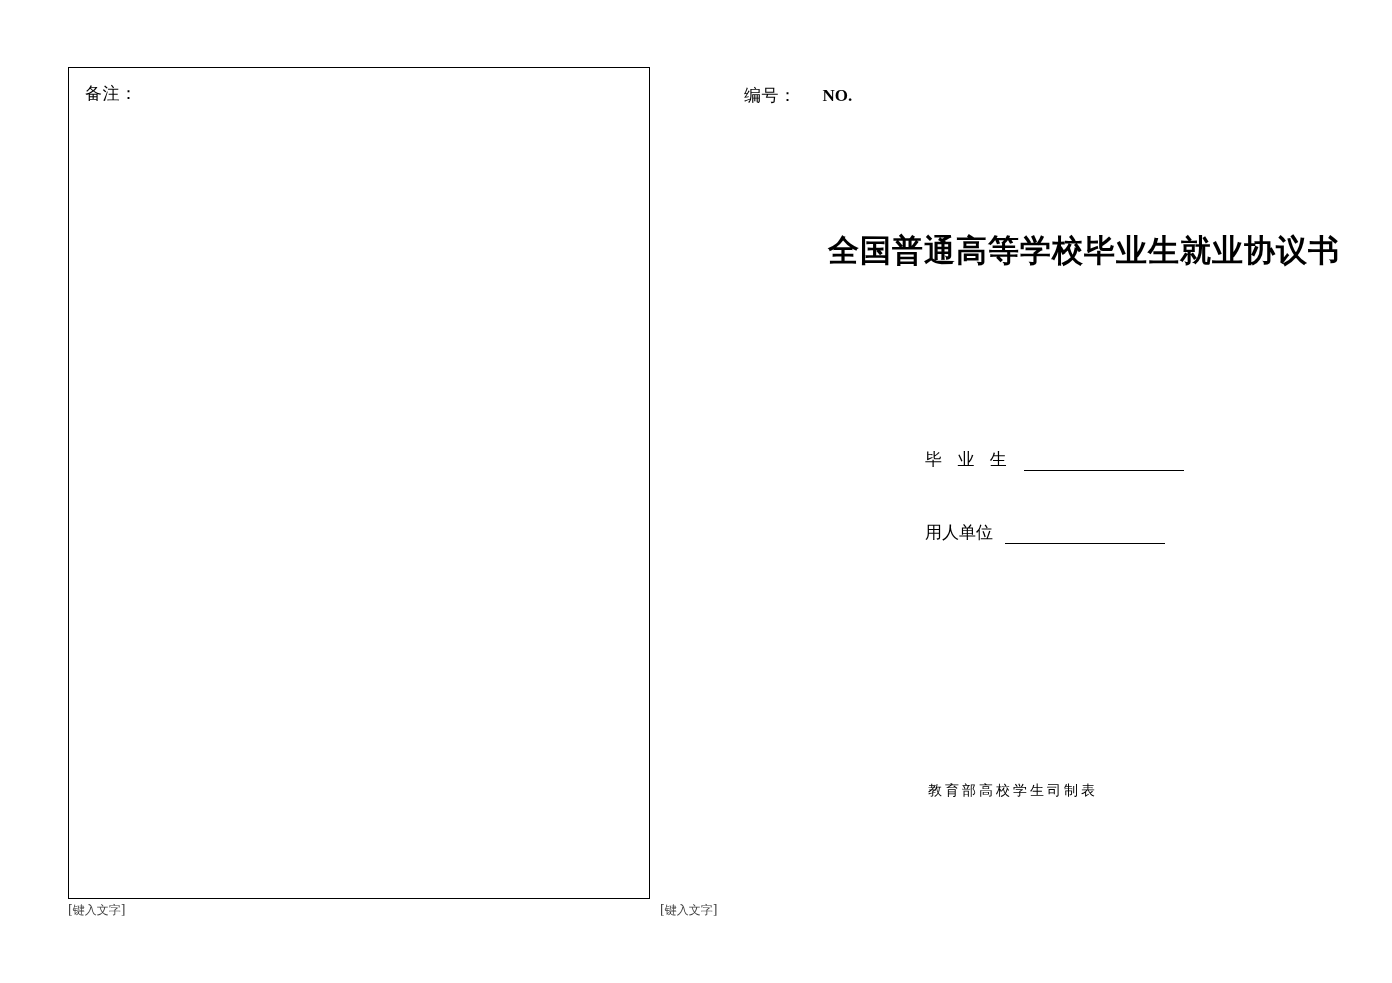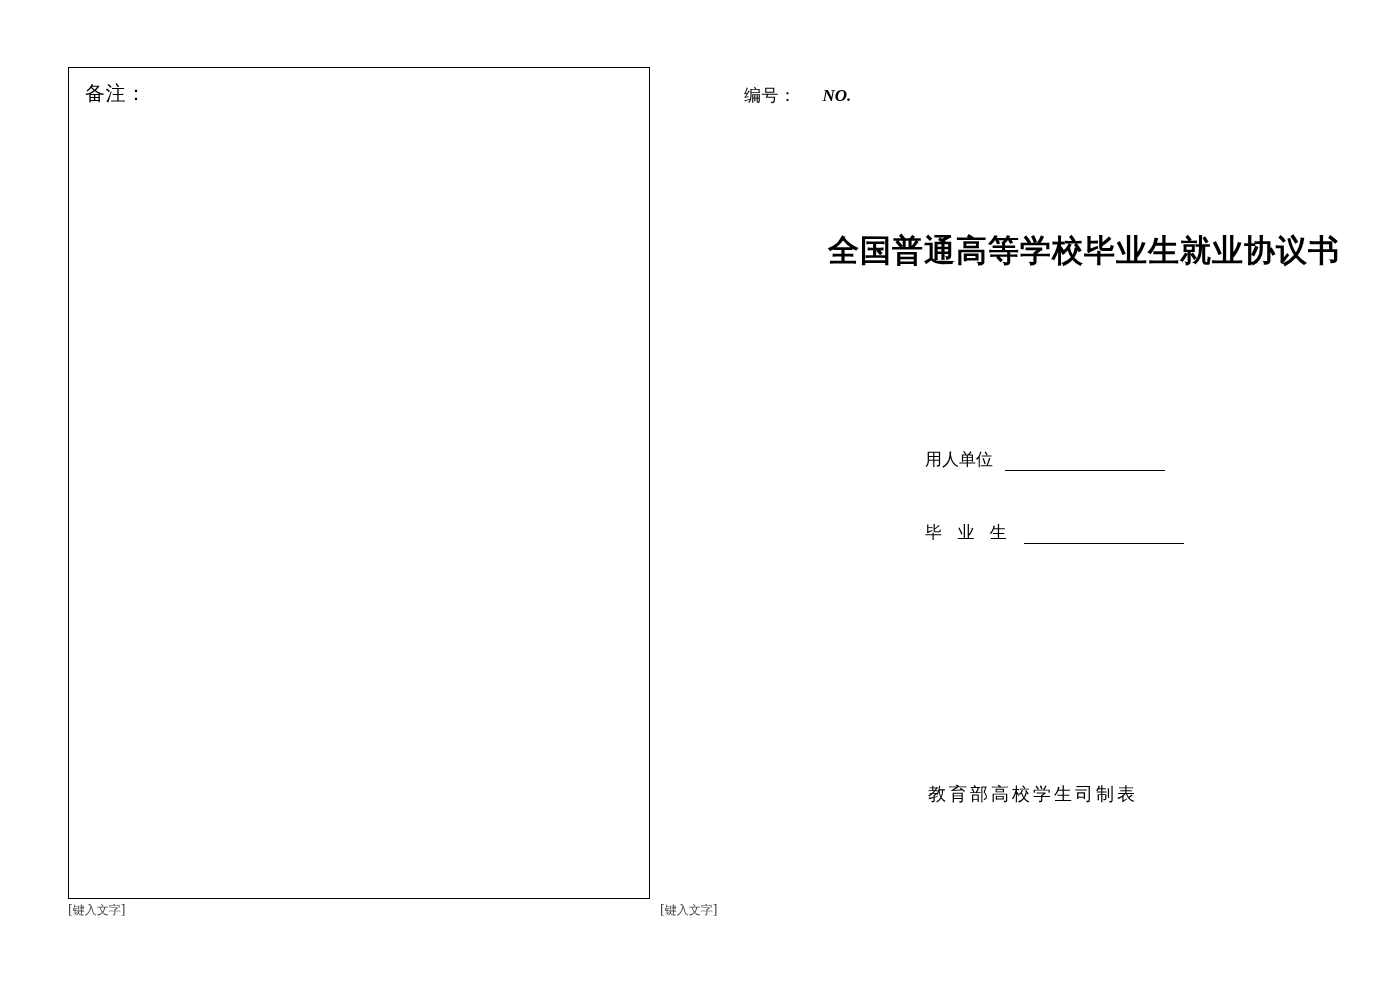--- a/index.html
+++ b/index.html
@@ -23,21 +23,21 @@
     top: 67px;
     width: 582px;
     height: 832px;
     border: 1px solid #000000;
     box-sizing: border-box;
   }
   #remark-label {
     position: absolute;
     left: 16px;
     top: 14px;
-    font-size: 20px;
+    font-size: 17px;
     line-height: 22px;
     font-family: "DejaVu Serif", "Liberation Serif", serif;
     letter-spacing: 0.5px;
   }
   #left-footer {
     position: absolute;
     left: 68px;
     top: 902px;
     font-size: 12px;
     color: #3f3f3f;
@@ -59,21 +59,20 @@
     display: flex;
     align-items: center;
   }
   #serial-label {
     font-size: 17px;
     font-family: "DejaVu Serif", "Liberation Serif", serif;
     letter-spacing: 0.5px;
   }
   #serial-no {
     font-size: 17px;
-    font-style: italic;
     font-weight: bold;
     margin-left: 26px;
     font-family: "Liberation Serif", "DejaVu Serif", serif;
   }
 
   #doc-title {
     position: absolute;
     left: 0;
     top: 170px;
     width: 640px;
@@ -110,21 +109,21 @@
     width: 160px;
     border-bottom: 1px solid #000000;
     height: 20px;
     margin-left: 12px;
   }
 
   #issuer {
     position: absolute;
     left: 228px;
     top: 722px;
-    font-size: 18px;
+    font-size: 14px;
     letter-spacing: 3px;
     font-family: "DejaVu Serif", "Liberation Serif", serif;
     white-space: nowrap;
   }
 
   #right-footer {
     position: absolute;
     left: 660px;
     top: 902px;
     font-size: 12px;
@@ -144,25 +143,25 @@
 
   <div id="serial-row">
     <span id="serial-label">编号：</span>
     <span id="serial-no">NO.</span>
   </div>
 
   <div id="doc-title">全国普通高等学校毕业生就业协议书</div>
 
   <div id="fields">
     <div class="field-row">
-      <span class="field-label">用人单位</span>
+      <span class="field-label spaced">毕 业 生</span>
       <span class="field-line"></span>
     </div>
     <div class="field-row">
-      <span class="field-label spaced">毕 业 生</span>
+      <span class="field-label">用人单位</span>
       <span class="field-line"></span>
     </div>
   </div>
 
   <div id="issuer">教育部高校学生司制表</div>
 </div>
 
 <div id="right-footer">[键入文字]</div>
 
 </body></html>

